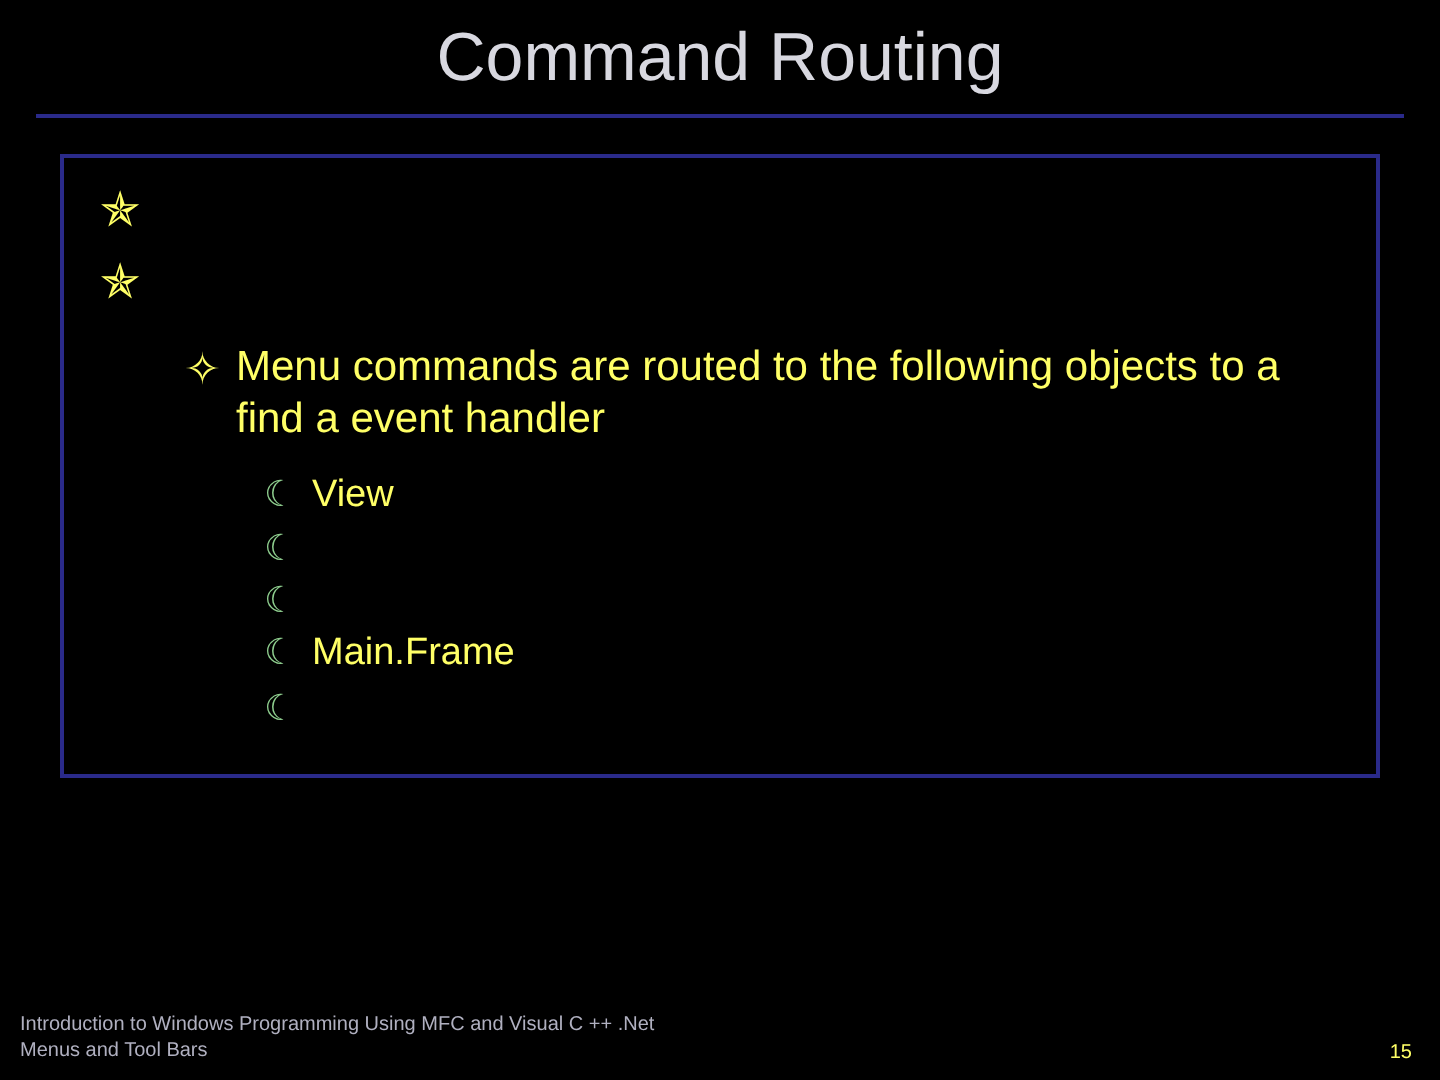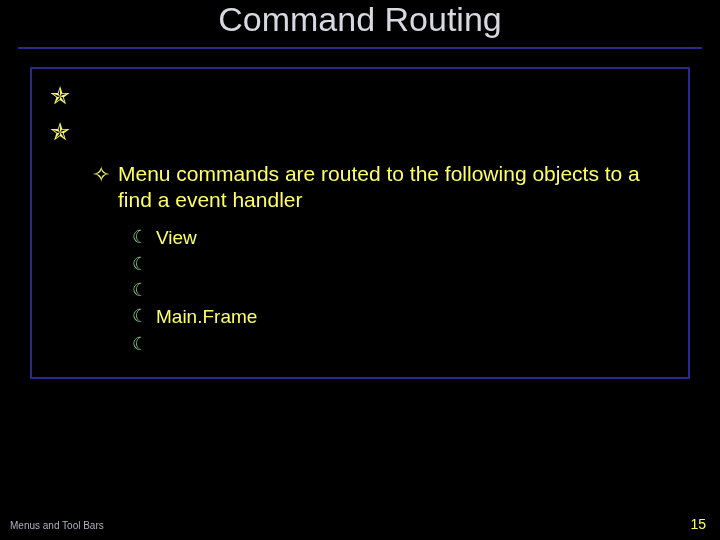--- a/index.html
+++ b/index.html
@@ -8,21 +8,21 @@
     height: 540px;
     background: #000000;
     font-family: Verdana, Geneva, sans-serif;
     position: relative;
     overflow: hidden;
   }
   .title {
     color: #d8d8e0;
     font-size: 34px;
     text-align: center;
-    padding-top: 0;
+    padding-top: 10px;
     padding-bottom: 8px;
     font-family: Verdana, sans-serif;
   }
   .rule {
     border: none;
     border-top: 2px solid #2a2a8a;
     margin: 0 18px 0 18px;
   }
   .content {
     margin: 18px 30px 0 30px;
@@ -78,21 +78,21 @@
     left: 10px;
     color: #b0b0c0;
     font-size: 10px;
     line-height: 1.3;
   }
   .page-num {
     position: absolute;
     bottom: 8px;
     right: 14px;
     color: #ffff66;
-    font-size: 14px;
+    font-size: 10px;
   }
 </style>
 </head>
 <body>
 
 <div class="title">Command Routing</div>
 <hr class="rule">
 
 <div class="content">
 
@@ -126,15 +126,16 @@
       </div>
       <div class="lvl3">
         <span class="bullet">☾</span>
       </div>
     </div>
   </div>
 
 </div>
 
 <div class="footer">
+  <div>Introduction to Windows Programming Using MFC and Visual C ++ .Net</div>
   <div>Menus and Tool Bars</div>
 </div>
 <div class="page-num">15</div>
 
 </body></html>

